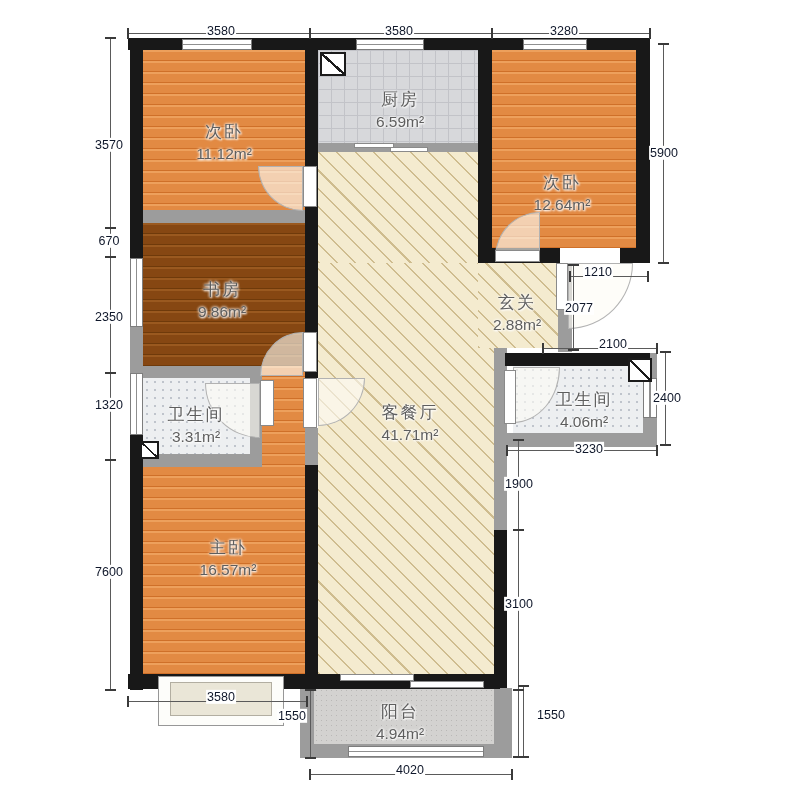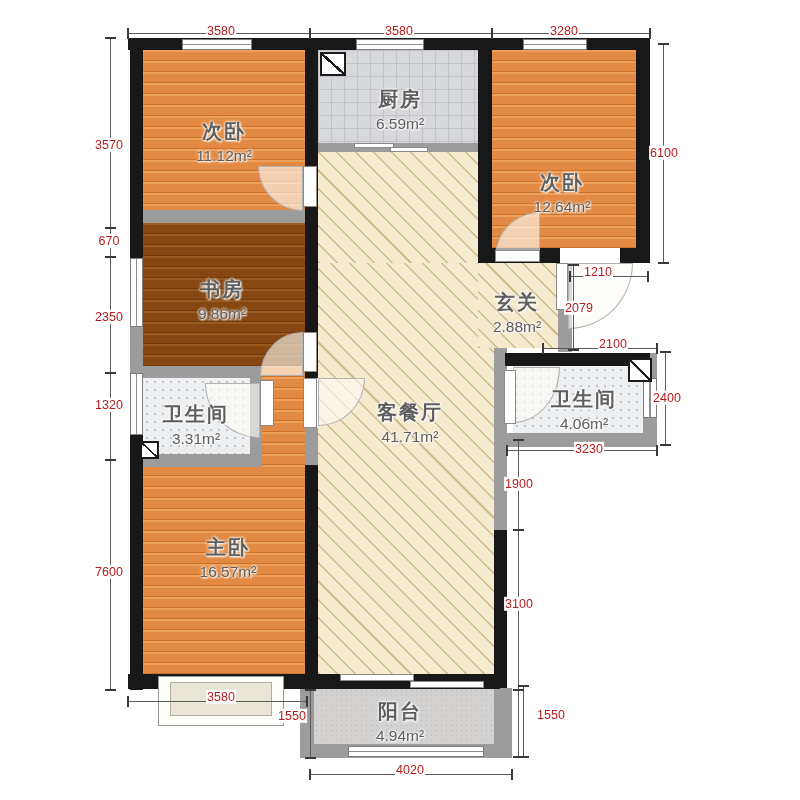--- a/index.html
+++ b/index.html
@@ -28,26 +28,26 @@
   .leaf{background:#fff;border:1px solid #8a8a8a;box-sizing:border-box;z-index:9;}
   .flue{background:#fff;border:2px solid #1b1b1b;box-sizing:border-box;z-index:10;
         background-image:linear-gradient(to top right,transparent 46%,#1b1b1b 46%,#1b1b1b 54%,transparent 54%);}
   
   .bayo{background:#fdfdfa;border:1px solid #979797;box-sizing:border-box;z-index:6;}
   .bayi{background:#eae6d7;border:1px solid #b2aea1;box-sizing:border-box;z-index:7;}
   
   .dline{background:#5a5a5a;z-index:20;}
   .tkv{width:2px;height:11px;background:#3a3a3a;z-index:21;}
   .tkh{width:11px;height:2px;background:#3a3a3a;z-index:21;}
-  .dim{font-size:12.5px;color:#b91c1c;background:#fff;padding:0 1px;line-height:1.15;
+  .dim{font-size:12.5px;color:#0f172a;background:#fff;padding:0 1px;line-height:1.15;
        transform:translate(-50%,-50%);white-space:nowrap;z-index:22;}
   
   .room-label{transform:translate(-50%,-50%);text-align:center;color:#5e5e5e;z-index:15;
               text-shadow:0 0 3px #fff,0 0 3px #fff,1px 1px 2px #fff;white-space:nowrap;}
-  .rname{font-size:20px;font-weight:bold;letter-spacing:2px;}
+  .rname{font-size:17px;font-weight:normal;letter-spacing:2px;}
   .rarea{font-size:15.5px;margin-top:2px;}
 </style>
 </head>
 <body>
 
 <div id="plan">
 
   <div class="abs wood" style="left:143px;top:50px;width:162px;height:160px;z-index:1"></div>
   <div class="abs ktile" style="left:318px;top:50px;width:160px;height:93px;z-index:1"></div>
   <div class="abs wood" style="left:492px;top:50px;width:144px;height:198px;z-index:1"></div>
@@ -179,26 +179,26 @@
   <div class="abs tkh" style="left:518px;top:756px"></div>
 
   <div class="abs dim" style="left:221px;top:31px">3580</div>
   <div class="abs dim" style="left:399px;top:31px">3580</div>
   <div class="abs dim" style="left:564px;top:31px">3280</div>
   <div class="abs dim" style="left:109px;top:145px">3570</div>
   <div class="abs dim" style="left:109px;top:241px">670</div>
   <div class="abs dim" style="left:109px;top:317px">2350</div>
   <div class="abs dim" style="left:109px;top:405px">1320</div>
   <div class="abs dim" style="left:109px;top:572px">7600</div>
-  <div class="abs dim" style="left:664px;top:153px">6100</div>
+  <div class="abs dim" style="left:664px;top:153px">5900</div>
   <div class="abs dim" style="left:667px;top:398px">2400</div>
   <div class="abs dim" style="left:519px;top:484px">1900</div>
   <div class="abs dim" style="left:519px;top:604px">3100</div>
   <div class="abs dim" style="left:598px;top:272px">1210</div>
-  <div class="abs dim" style="left:579px;top:308px">2079</div>
+  <div class="abs dim" style="left:579px;top:308px">2077</div>
   <div class="abs dim" style="left:613px;top:344px">2100</div>
   <div class="abs dim" style="left:589px;top:449px">3230</div>
   <div class="abs dim" style="left:221px;top:697px">3580</div>
   <div class="abs dim" style="left:292px;top:716px">1550</div>
   <div class="abs dim" style="left:410px;top:770px">4020</div>
   <div class="abs dim" style="left:551px;top:715px">1550</div>
 
   <div class="abs room-label" style="left:224px;top:141px">
     <div class="rname">次卧</div>
     <div class="rarea">11.12m²</div>

